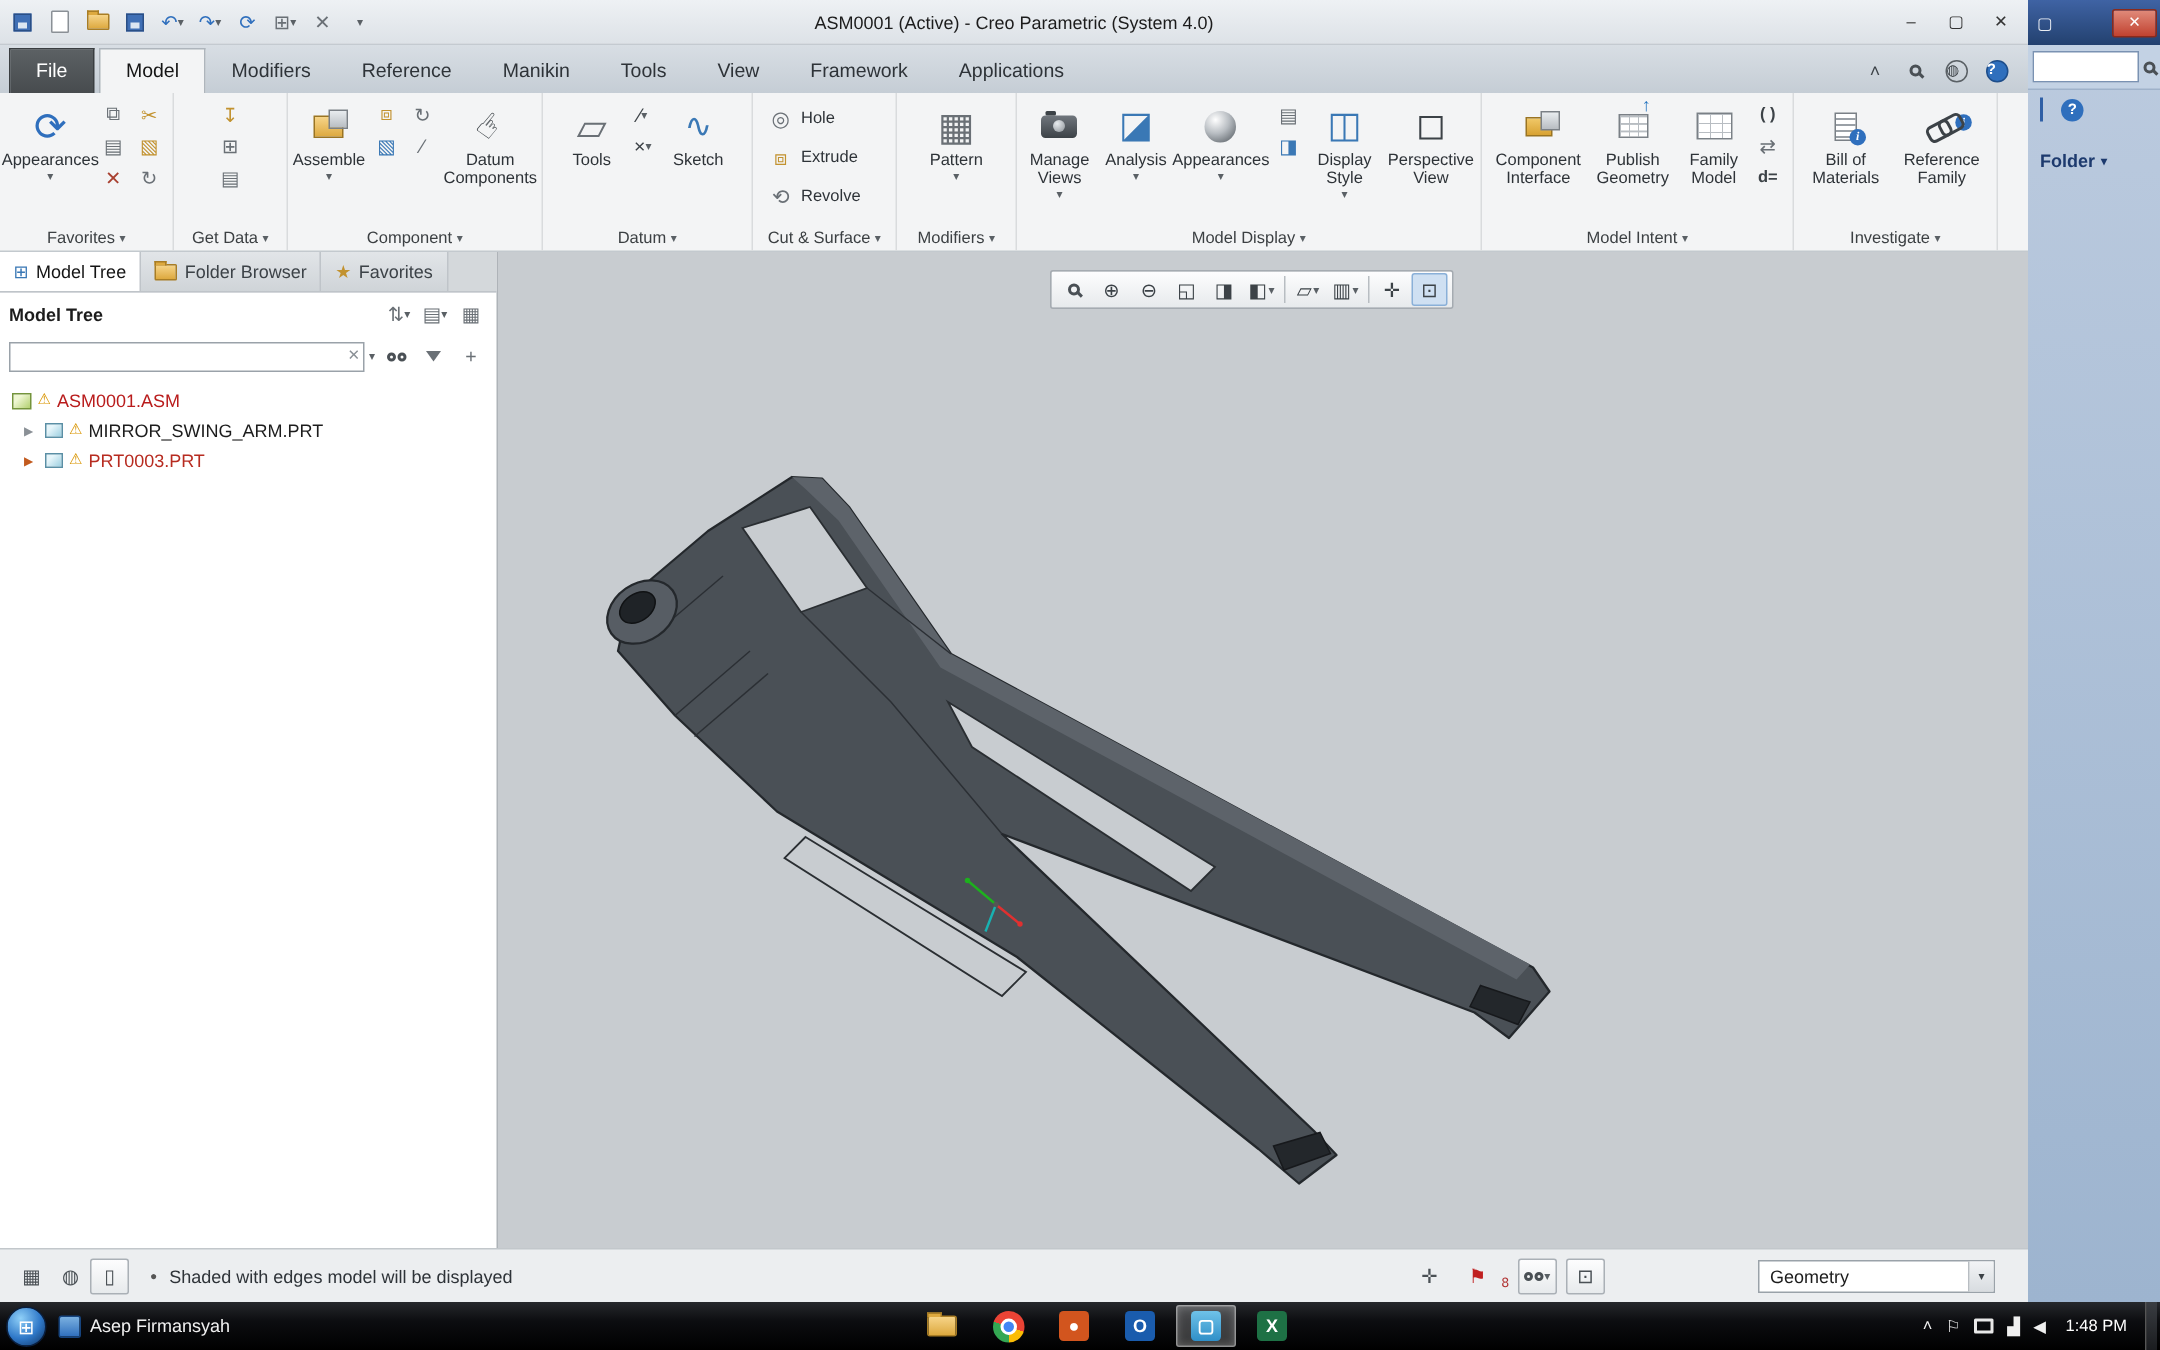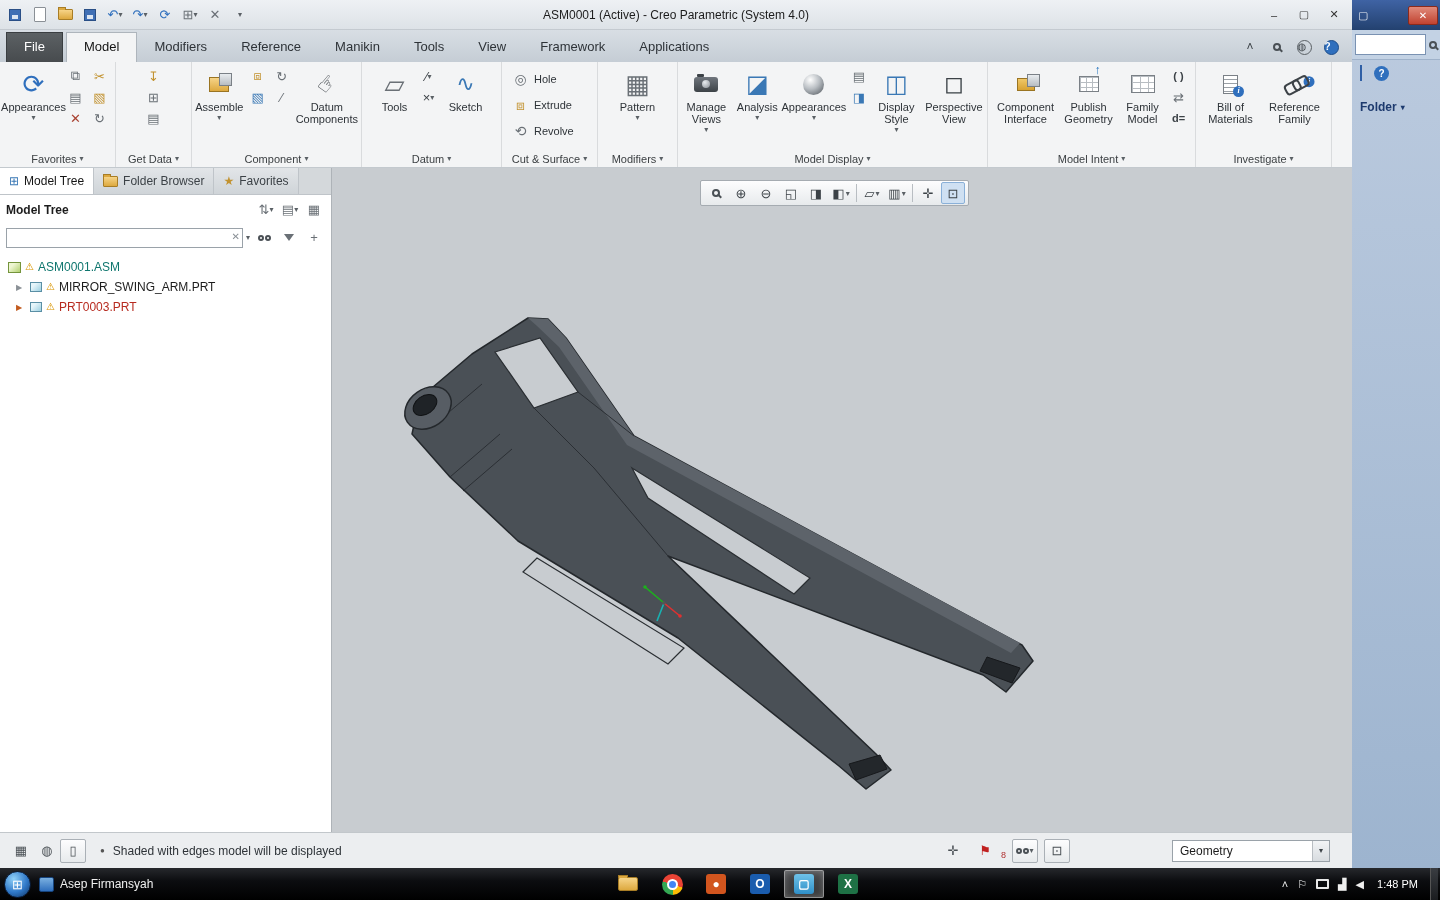--- a/index.html
+++ b/index.html
@@ -493,21 +493,21 @@
         </span>
       <span class="sbtn">
           <span class="css-funnel"></span>
         </span>
       <span class="sbtn c-gray">+</span>
     </div>
     <div class="tree">
       <div class="trow">
         <span class="css-asm"></span>
         <span class="warn">⚠</span>
-        <span style="color:#0f766e">ASM0001.ASM</span>
+        <span style="color:#b91c1c">ASM0001.ASM</span>
       </div>
       <div class="trow child">
         <span class="tarrow">▶</span>
         <span class="css-part"></span>
         <span class="warn">⚠</span>
         <span style="color:#1c1c1c">MIRROR_SWING_ARM.PRT</span>
       </div>
       <div class="trow child">
         <span class="tarrow hot">▶</span>
         <span class="css-part"></span>

